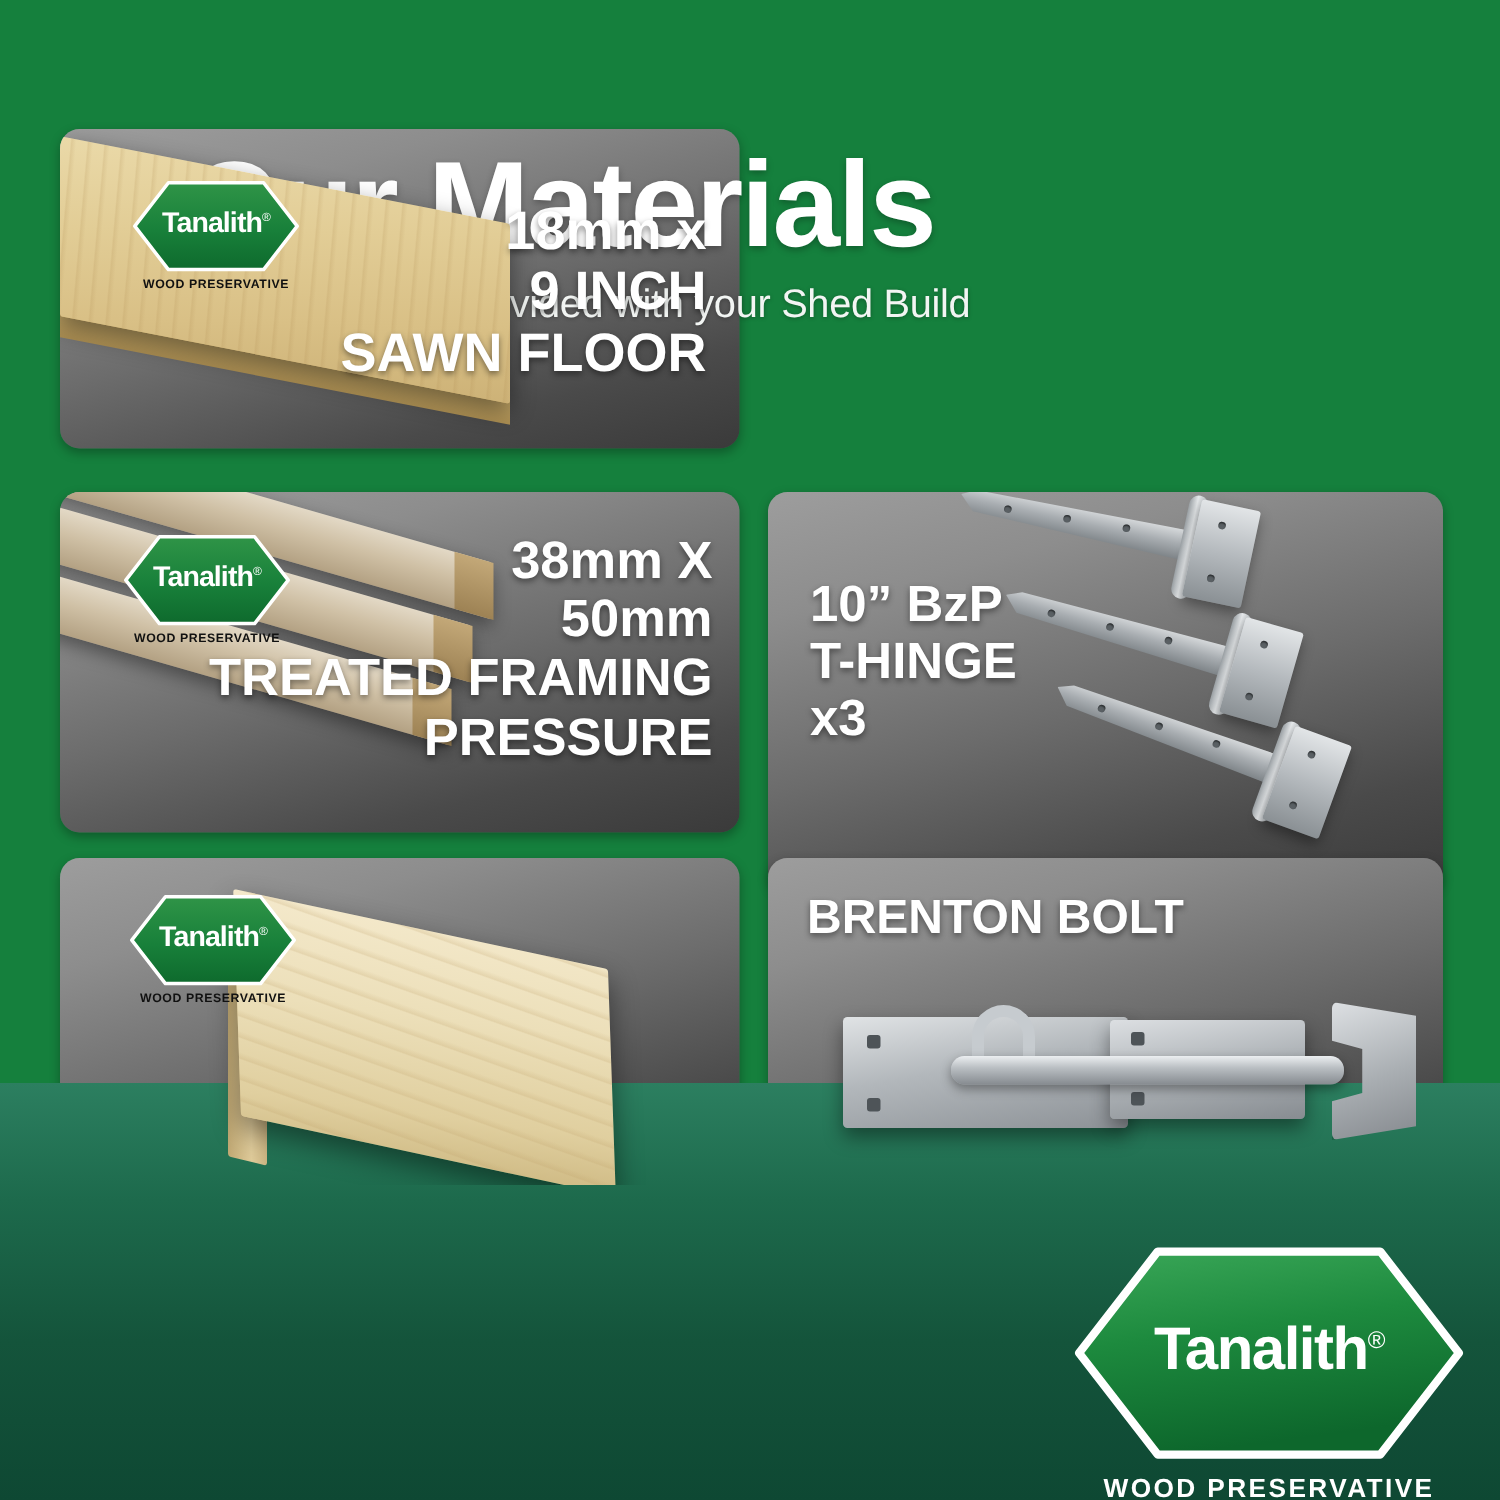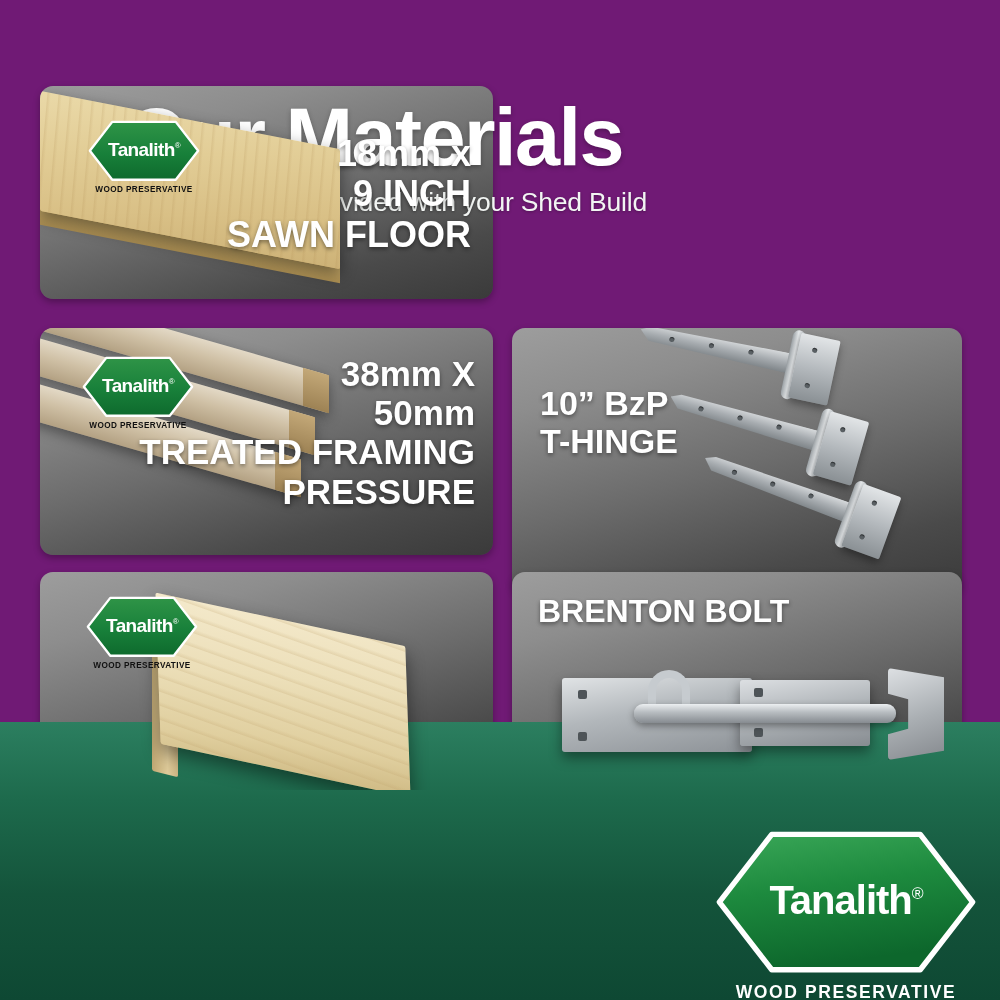--- a/index.html
+++ b/index.html
@@ -8,21 +8,21 @@
   html, body {
     width:1000px; height:1000px;
     background:#ffffff;
     font-family:"Liberation Sans", sans-serif;
     overflow:hidden;
   }
 
   #poster {
     position:relative;
     width:1000px; height:1000px;
-    background:#701a75;
+    background:#15803d;
     overflow:hidden;
   }
 
   
   #banner {
     position:absolute;
     left:0; top:722px;
     width:1000px; height:278px;
     background:linear-gradient(180deg,#2c7f60 0%,#1d6a4c 28%,#14543b 62%,#0e4833 100%);
   }
@@ -438,20 +438,21 @@
         <div class="hole" style="left:70px;top:33px"></div>
         <div class="hole" style="left:110px;top:31px"></div>
         <div class="hole" style="left:172px;top:16px"></div>
         <div class="hole" style="left:172px;top:52px"></div>
       </div>
     </div>
 
     <div class="panel-text" id="text-hinge">
       <span class="ln">10” BzP</span>
       <span class="ln">T-HINGE</span>
+      <span class="ln">x3</span>
     </div>
   </div>
 
   <div class="panel" id="panel-shiplap">
     <div class="art" id="art-shiplap">
       <div class="lip"></div>
       <div class="face">
           <div class="grain2"></div>
         </div>
     </div>

